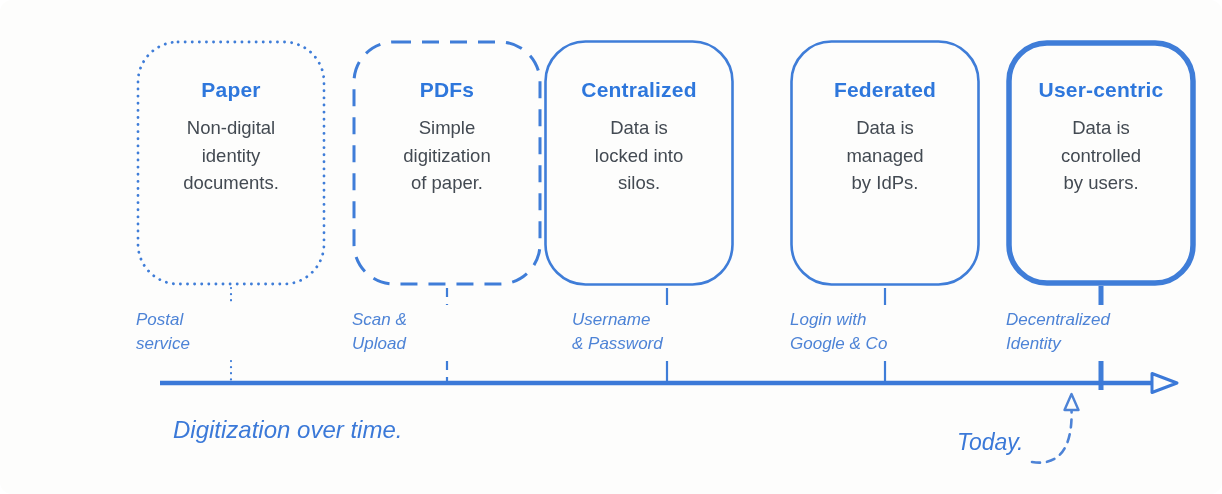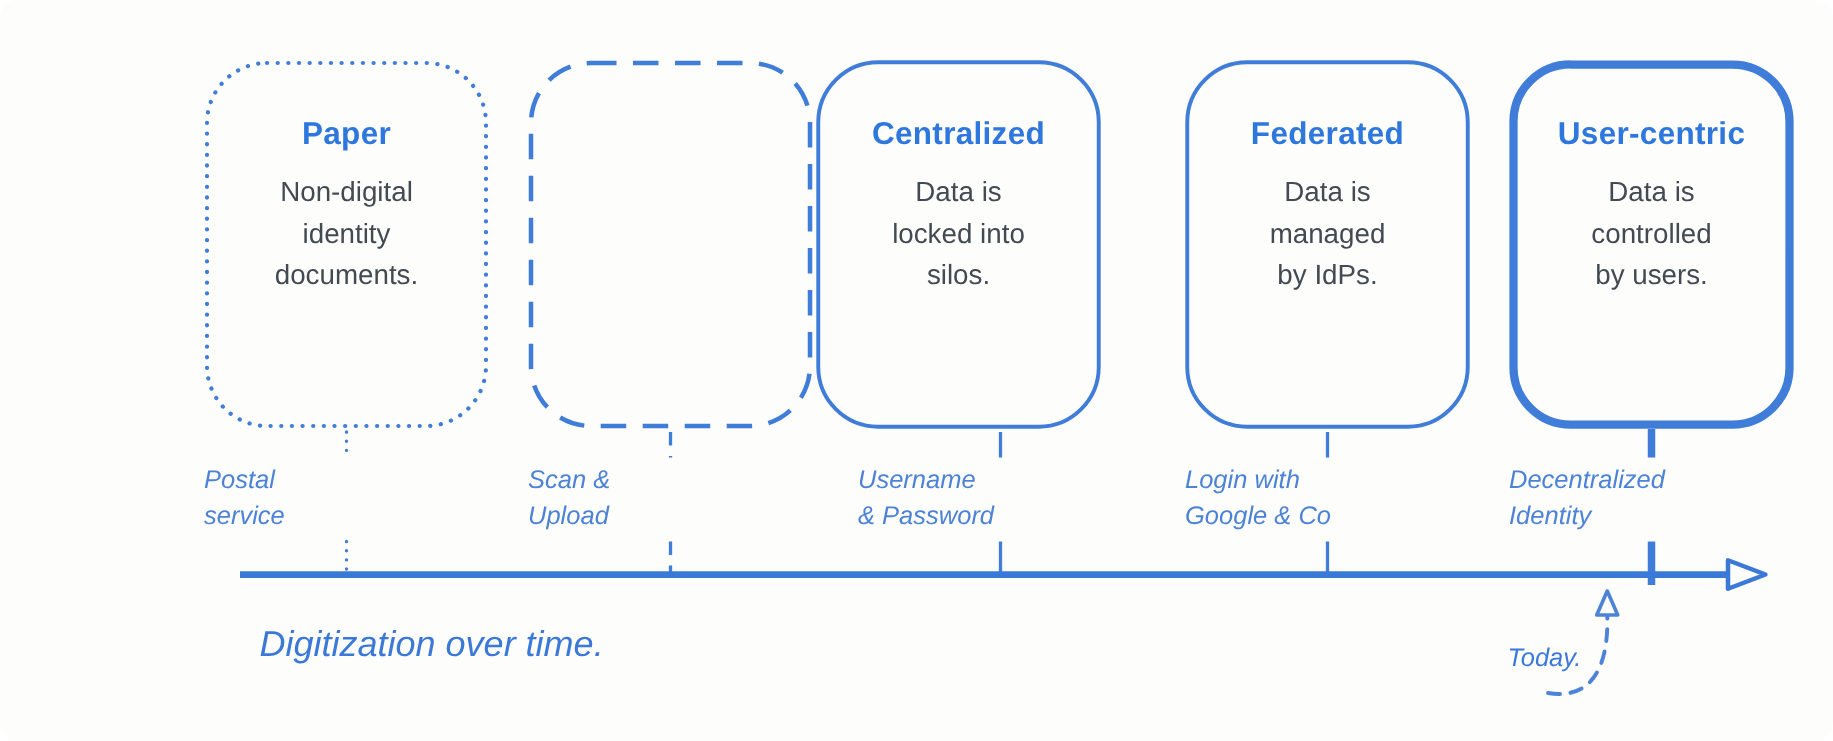--- a/index.html
+++ b/index.html
@@ -75,24 +75,23 @@
     left: 173px;
     top: 416px;
     font-size: 24px;
     font-style: italic;
     color: var(--timeline);
   }
   .today-label {
     position: absolute;
     left: 957px;
     top: 429px;
-    font-size: 17px;
+    font-size: 23px;
     font-style: italic;
     color: var(--timeline);
-    margin-left: 48px;
   }
 </style>
 </head>
 <body>
 
 <div class="canvas">
 
   <svg class="overlay" viewBox="0 0 1222 494">
 
     <line x1="231" y1="288" x2="231" y2="305" style="stroke: var(--border);" stroke-width="2.2" stroke-dasharray="0.1 6" stroke-linecap="round"></line>
@@ -126,20 +125,26 @@
       <div class="stage-desc">Non-digital
 identity
 documents.</div>
     </div>
   </div>
 
   <div class="stage-box" style="left:352px">
     <svg class="border-svg" width="190" height="246">
       <rect x="2" y="2" width="186" height="242" rx="40" fill="none" style="stroke: var(--border);" stroke-width="3" stroke-dasharray="17 11"></rect>
     </svg>
+    <div class="content">
+      <div class="stage-title">PDFs</div>
+      <div class="stage-desc">Simple
+digitization
+of paper.</div>
+    </div>
   </div>
 
   <div class="stage-box" style="left:544px">
     <svg class="border-svg" width="190" height="246">
       <rect x="1.5" y="1.5" width="187" height="243" rx="40" fill="none" style="stroke: var(--border);" stroke-width="2.6"></rect>
     </svg>
     <div class="content">
       <div class="stage-title">Centralized</div>
       <div class="stage-desc">Data is
 locked into

